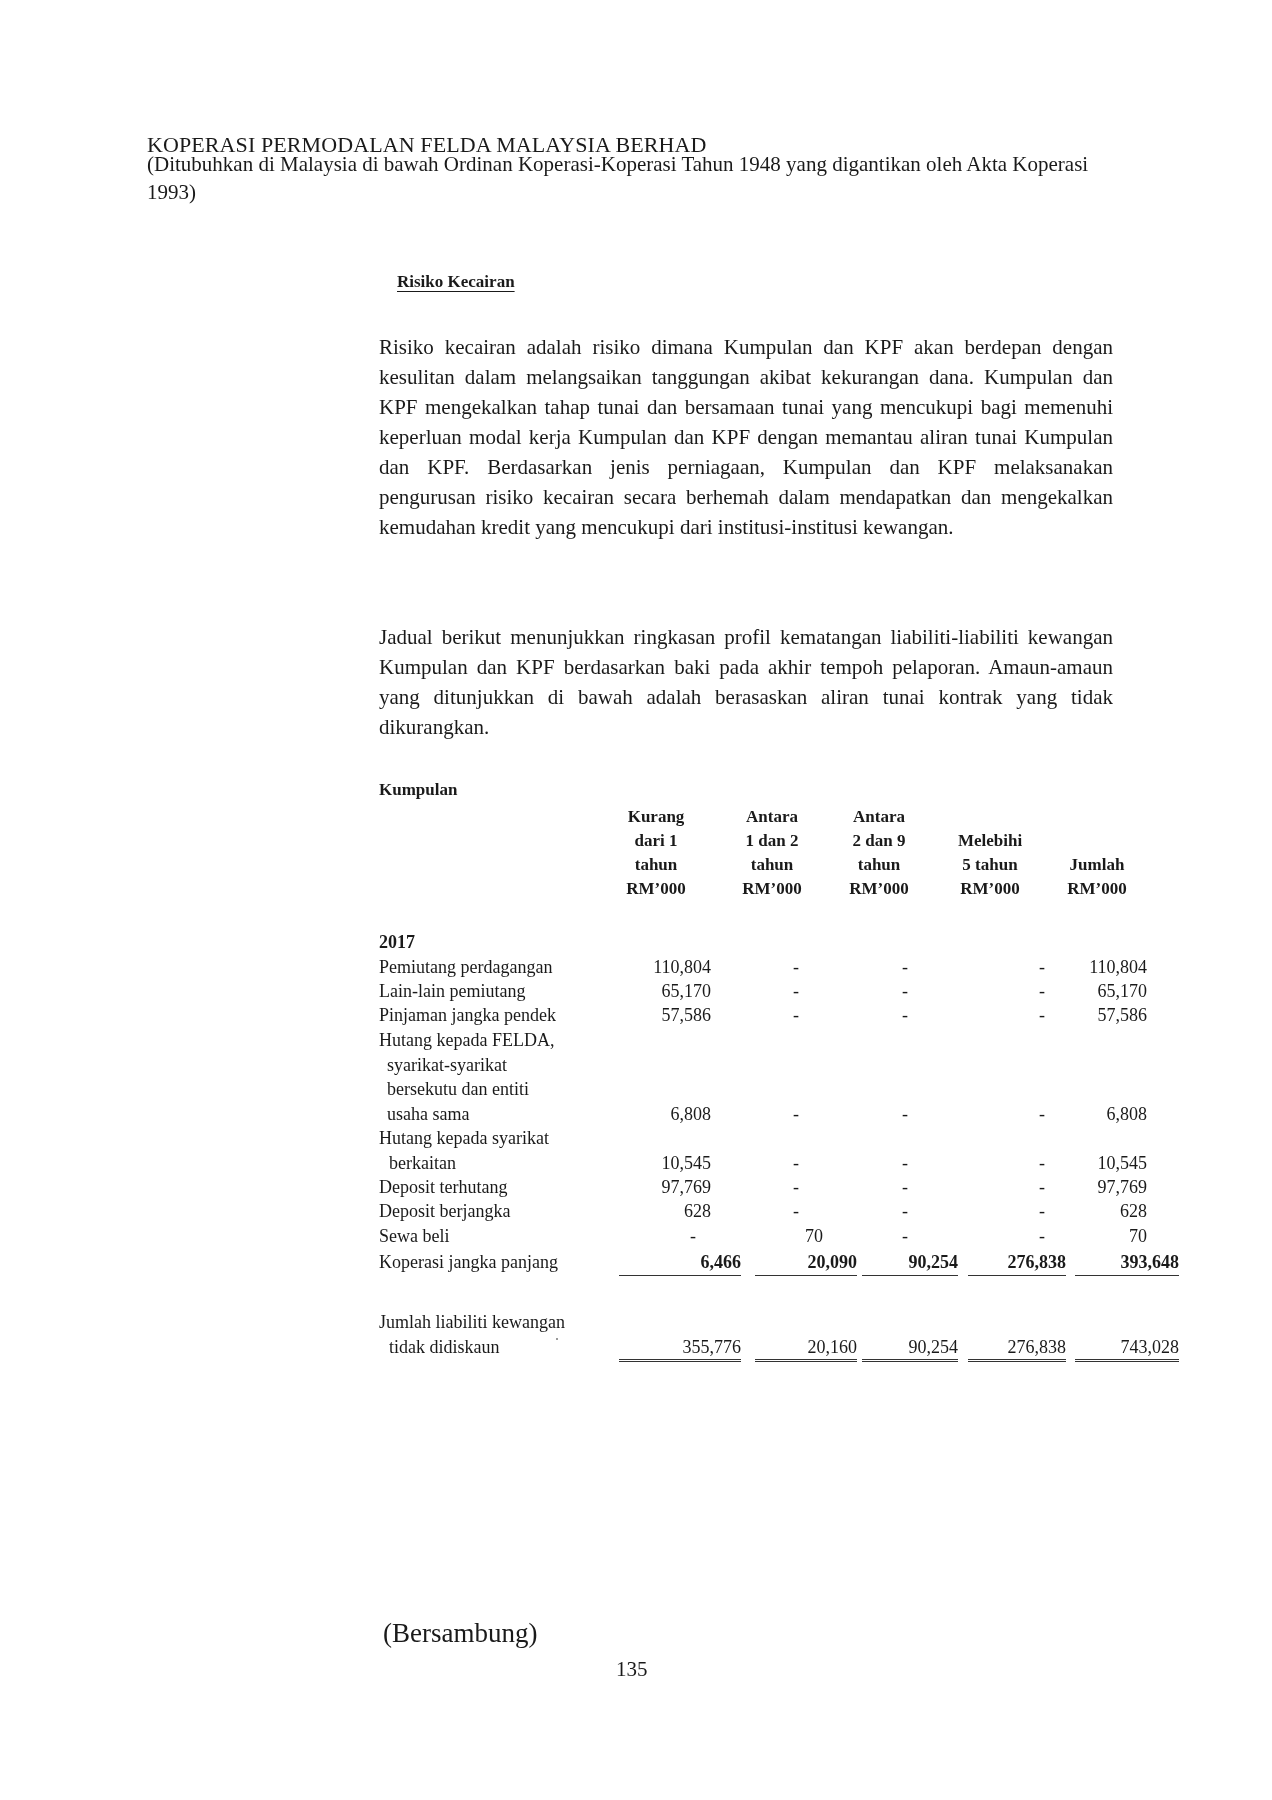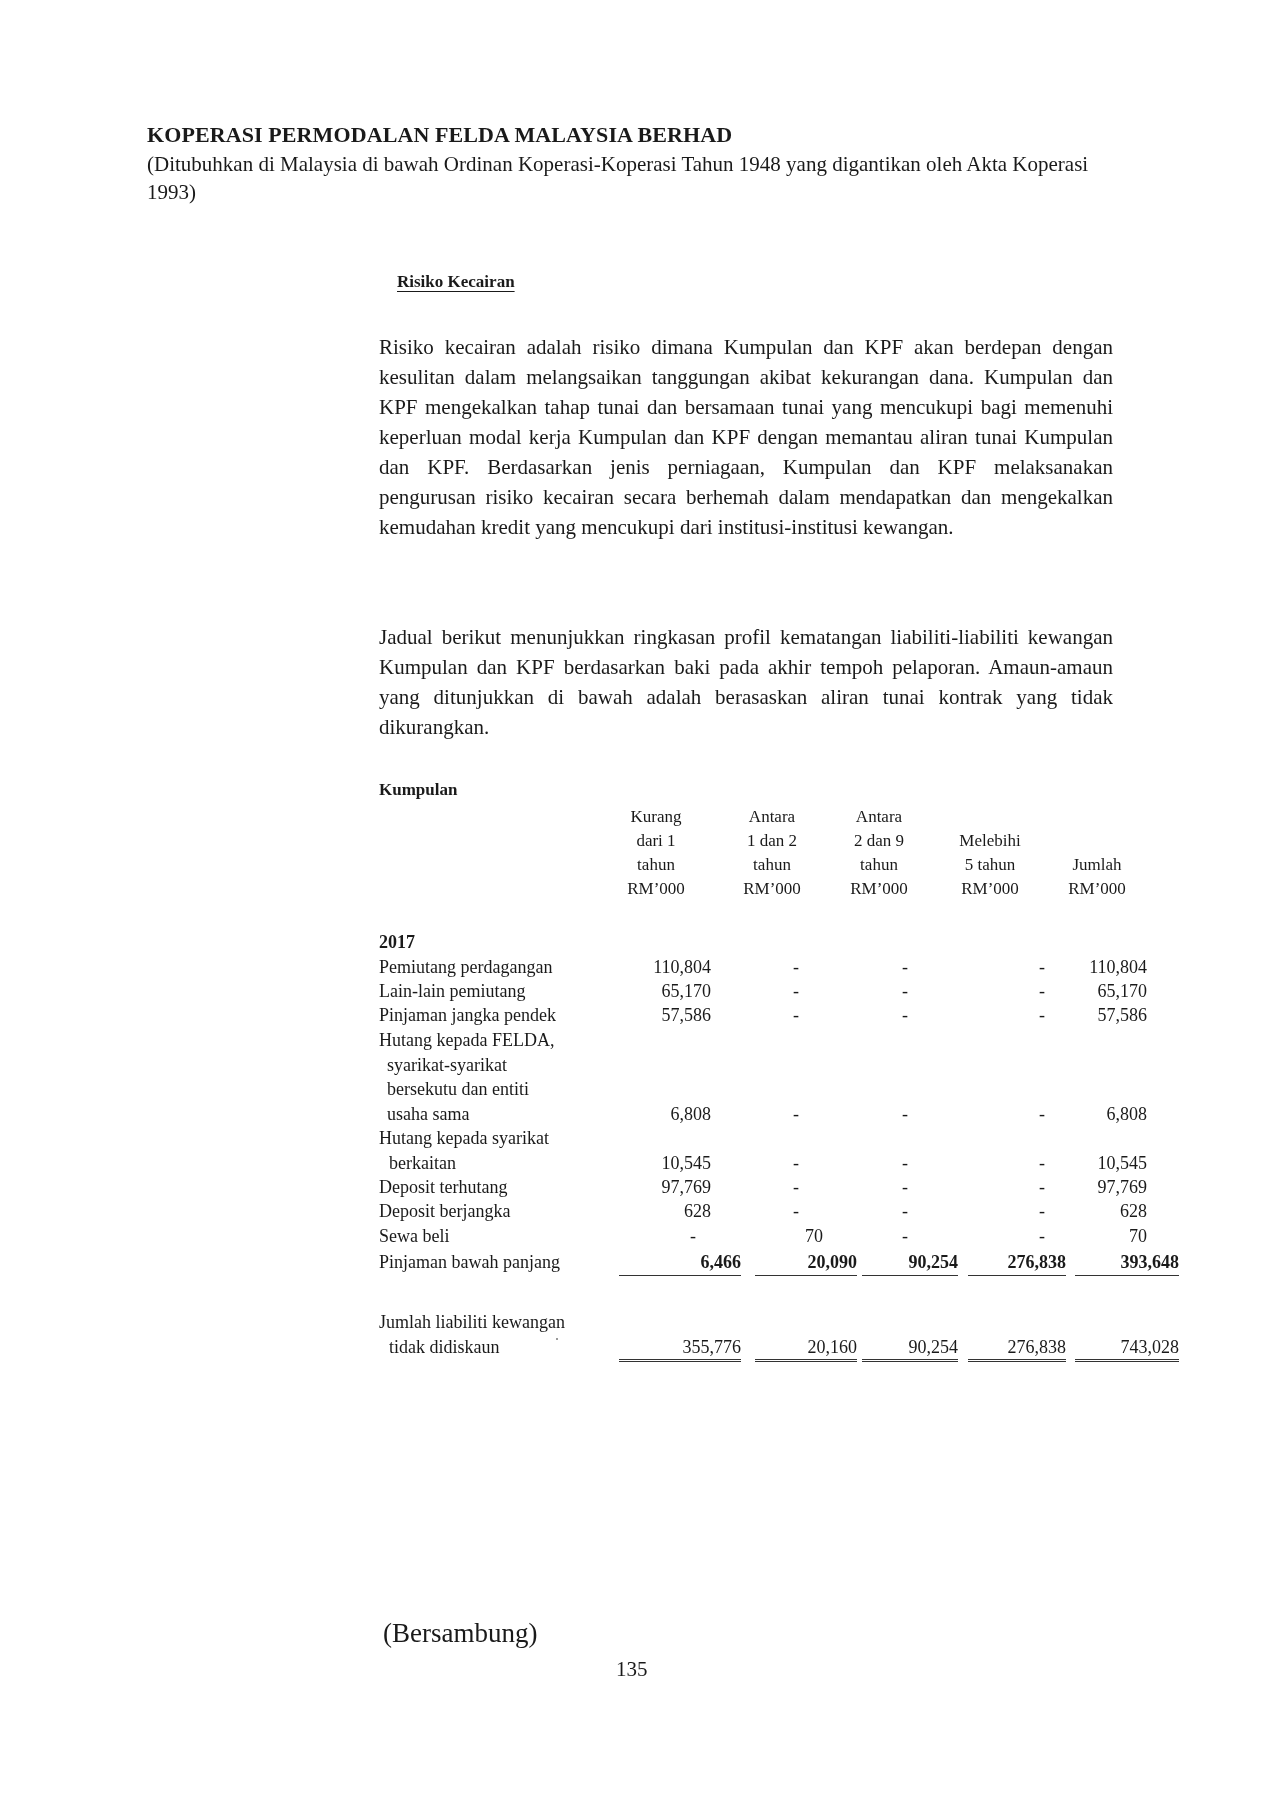--- a/index.html
+++ b/index.html
@@ -3,40 +3,40 @@
 <meta charset="utf-8">
 <style>
   html, body { margin: 0; padding: 0; background: #ffffff; }
   body {
     width: 1272px; height: 1800px; position: relative; overflow: hidden;
     font-family: "Liberation Serif", "DejaVu Serif", serif;
     color: #1a1a1a;
   }
   .abs { position: absolute; }
   .title {
-    left: 147px; top: 122px; font-size: 22px; font-weight: bold; letter-spacing: 0.1px;
+    left: 147px; top: 132px; font-size: 22px; font-weight: normal; letter-spacing: 0.1px;
   }
   .subtitle {
     left: 147px; top: 150px; width: 970px; font-size: 21px; line-height: 28px;
   }
   .section-heading {
     left: 397px; top: 272px; font-size: 17px; font-weight: bold;
     text-decoration: underline; text-underline-offset: 4px;
   }
   .para {
     left: 379px; width: 734px; font-size: 21px; line-height: 30px;
     text-align: justify; margin: 0;
   }
   .para1 { top: 332px; }
   .para2 { top: 622px; }
   .group-label {
     left: 379px; top: 780px; font-size: 17px; font-weight: bold;
   }
   .col-head {
-    position: absolute; top: 805px; font-size: 17px; font-weight: normal;
+    position: absolute; top: 805px; font-size: 17px; font-weight: bold;
     line-height: 24px; text-align: center; width: 110px;
   }
   .col-head span { display: block; height: 24px; }
   .row {
     position: absolute; left: 379px; font-size: 18px; line-height: 24.5px;
   }
   .row-label { position: absolute; left: 0; white-space: nowrap; }
   .row-label.bold { font-weight: bold; }
   .indent { padding-left: 8px; text-align: center; }
   .cell {
@@ -167,21 +167,21 @@
 <div class="row" style="top:1224px">
   <span class="row-label">Sewa beli</span>
   <span class="cell" style="left:222px;padding-right:15px;width:95px">-</span>
   <span class="cell" style="left:338px;padding-right:4px;width:106px">70</span>
   <span class="cell" style="left:445px;padding-right:26px;width:84px">-</span>
   <span class="cell" style="left:556px">-</span>
   <span class="cell" style="left:658px">70</span>
 </div>
 
 <div class="row" style="top:1250px">
-  <span class="row-label">Pinjaman bawah panjang</span>
+  <span class="row-label">Koperasi jangka panjang</span>
   <span class="cell uline" style="left:242px;width:122px;left:240px">6,466</span>
   <span class="cell uline" style="left:376px;width:102px">20,090</span>
   <span class="cell uline" style="left:483px;width:96px">90,254</span>
   <span class="cell uline" style="left:589px;width:98px">276,838</span>
   <span class="cell uline" style="left:696px;width:104px">393,648</span>
 </div>
 
 <div class="row" style="top:1310px">
   <span class="row-label" style="top:0">Jumlah liabiliti kewangan</span>
   <span class="row-label indent" style="top:24.5px;padding-left:10px">tidak didiskaun</span>

